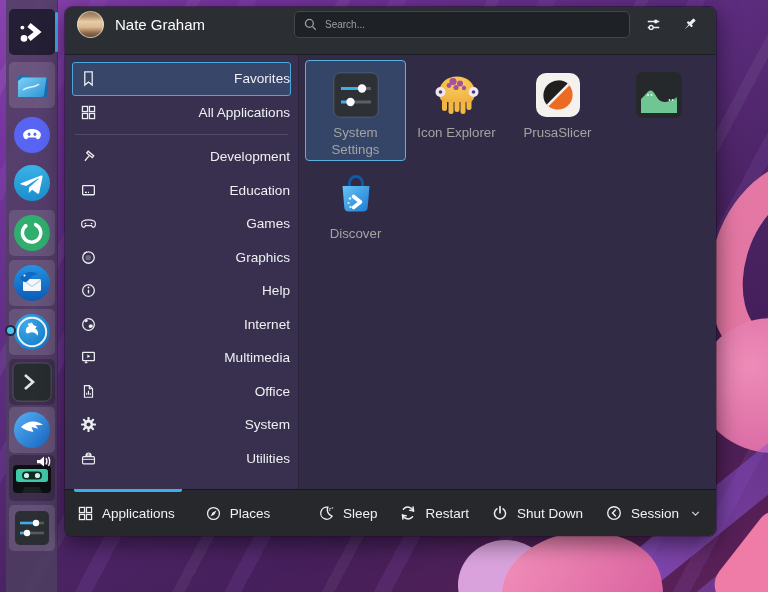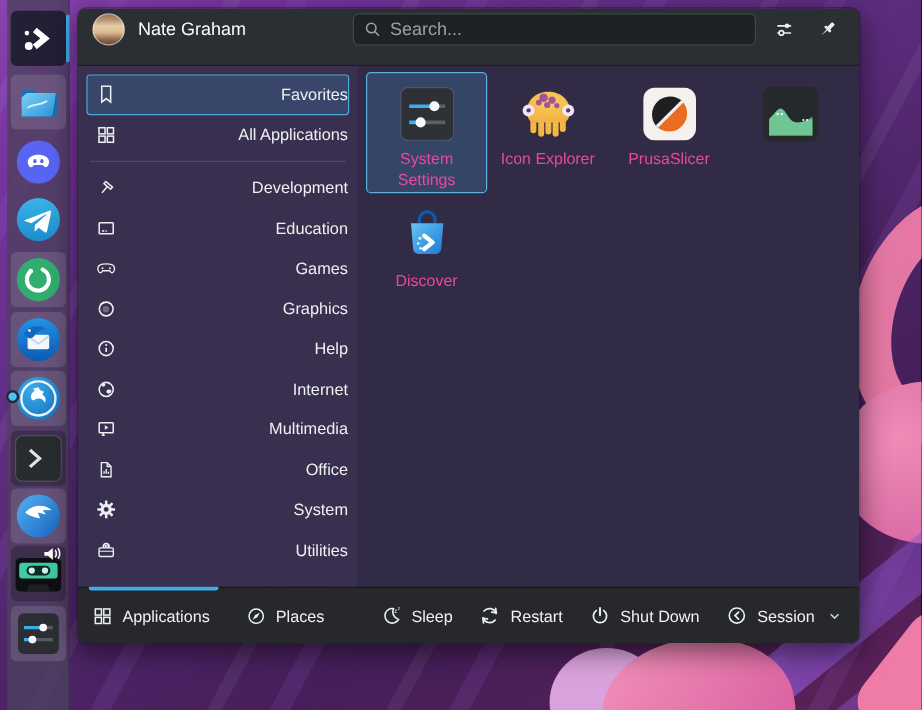--- a/index.html
+++ b/index.html
@@ -25,36 +25,36 @@
   .ptile.dim{background:rgba(0,0,0,0.22);}
   .pind{position:absolute;right:-3px;top:3px;width:3px;height:40px;background:#3daee9;border-radius:2px;}
   .kbadge{position:absolute;left:-4px;top:16px;width:11px;height:11px;border-radius:50%;background:#49c4f0;border:2px solid #2a2440;}
 
   
   .window{position:absolute;left:64px;top:6px;width:653px;height:531px;border-radius:8px;overflow:hidden;box-shadow:0 6px 22px rgba(0,0,0,0.5);display:flex;flex-direction:column;border:1px solid rgba(0,0,0,0.45);}
   .header{height:48px;background:#2b2e33;display:flex;align-items:center;padding:0 14px 12px 12px;border-bottom:1px solid rgba(0,0,0,0.35);flex:0 0 auto;}
   .avatar{width:27px;height:27px;border-radius:50%;border:1px solid rgba(238,238,244,0.55);background:linear-gradient(180deg,#97765a 0%,#b3916c 18%,#e7cca7 38%,#ddbb92 60%,#8d684a 84%,#6a4d36 100%);flex:0 0 auto;}
   .uname{margin-left:11px;font-size:15px;color:#fcfcfc;}
   .search{margin-left:auto;width:336px;height:27px;background:#1e2125;border:1px solid #43474c;border-radius:5px;display:flex;align-items:center;padding:0 8px;}
-  .search .ph{margin-left:7px;font-size:15px;color:#9aa0a5;}
+  .search .ph{margin-left:7px;font-size:10px;color:#9aa0a5;}
   .hbtn{width:26px;height:26px;display:flex;align-items:center;justify-content:center;margin-left:10px;border-radius:4px;}
 
   .body{flex:1 1 auto;display:flex;min-height:0;}
   .sidebar{width:234px;background:#38304e;padding-top:7px;flex:0 0 auto;border-right:1px solid rgba(0,0,0,0.22);}
   .srow{height:33.5px;margin:0 7px;padding-left:7px;display:flex;align-items:center;gap:15px;border:1px solid transparent;border-radius:3px;justify-content:space-between;}
   .srow.sel{background:rgba(61,174,233,0.18);border-color:#4aa8da;}
   .slabel{font-size:13.6px;color:#eef0f2;white-space:nowrap;}
   .ssep{height:1px;background:rgba(255,255,255,0.13);margin:5px 10px;}
   .si{flex:0 0 auto;}
 
   .content{flex:1 1 auto;background:#322b46;padding:5px 0 0 6px;display:flex;flex-wrap:wrap;align-content:flex-start;}
   .tile{width:101px;height:101px;border:1px solid transparent;border-radius:4px;display:flex;flex-direction:column;align-items:center;padding-top:9px;}
   .tile.sel{background:rgba(61,174,233,0.20);border-color:#5cb0de;}
   .ticon{height:50px;display:flex;align-items:center;justify-content:center;}
-  .tlabel{margin-top:5px;font-size:13.3px;line-height:16.5px;text-align:center;color:#ec4899;max-width:92px;}
+  .tlabel{margin-top:5px;font-size:13.3px;line-height:16.5px;text-align:center;color:#a3a3a3;max-width:92px;}
 
   .footer{position:relative;height:47px;background:#26282c;border-top:1px solid #17181b;display:flex;align-items:center;padding:0 14px 0 12px;flex:0 0 auto;}
   .tab-underline{position:absolute;left:9px;top:-1px;width:108px;height:3px;background:#3daee9;border-radius:0 0 2px 2px;}
   .ftabs{display:flex;gap:30px;}
   .fbtn{display:flex;align-items:center;gap:8px;font-size:13.5px;color:#f0f1f3;white-space:nowrap;}
   .factions{margin-left:auto;display:flex;gap:22px;align-items:center;}
   .chev{margin-left:2px;}
 
   svg{display:block;}
   text{font-family:"Liberation Sans",sans-serif;}

